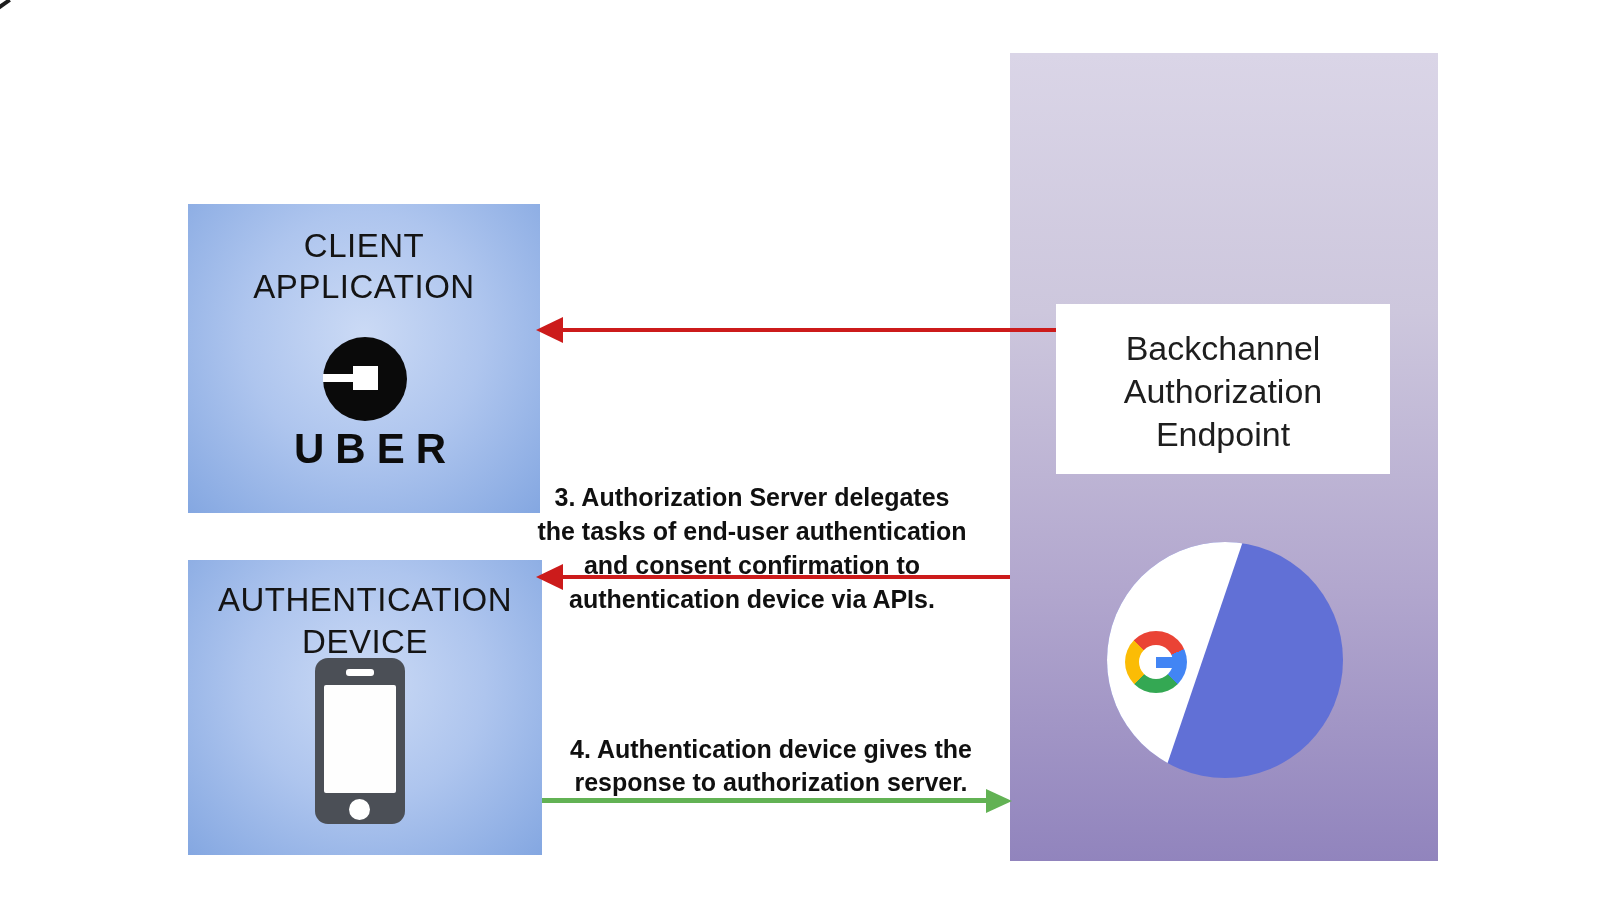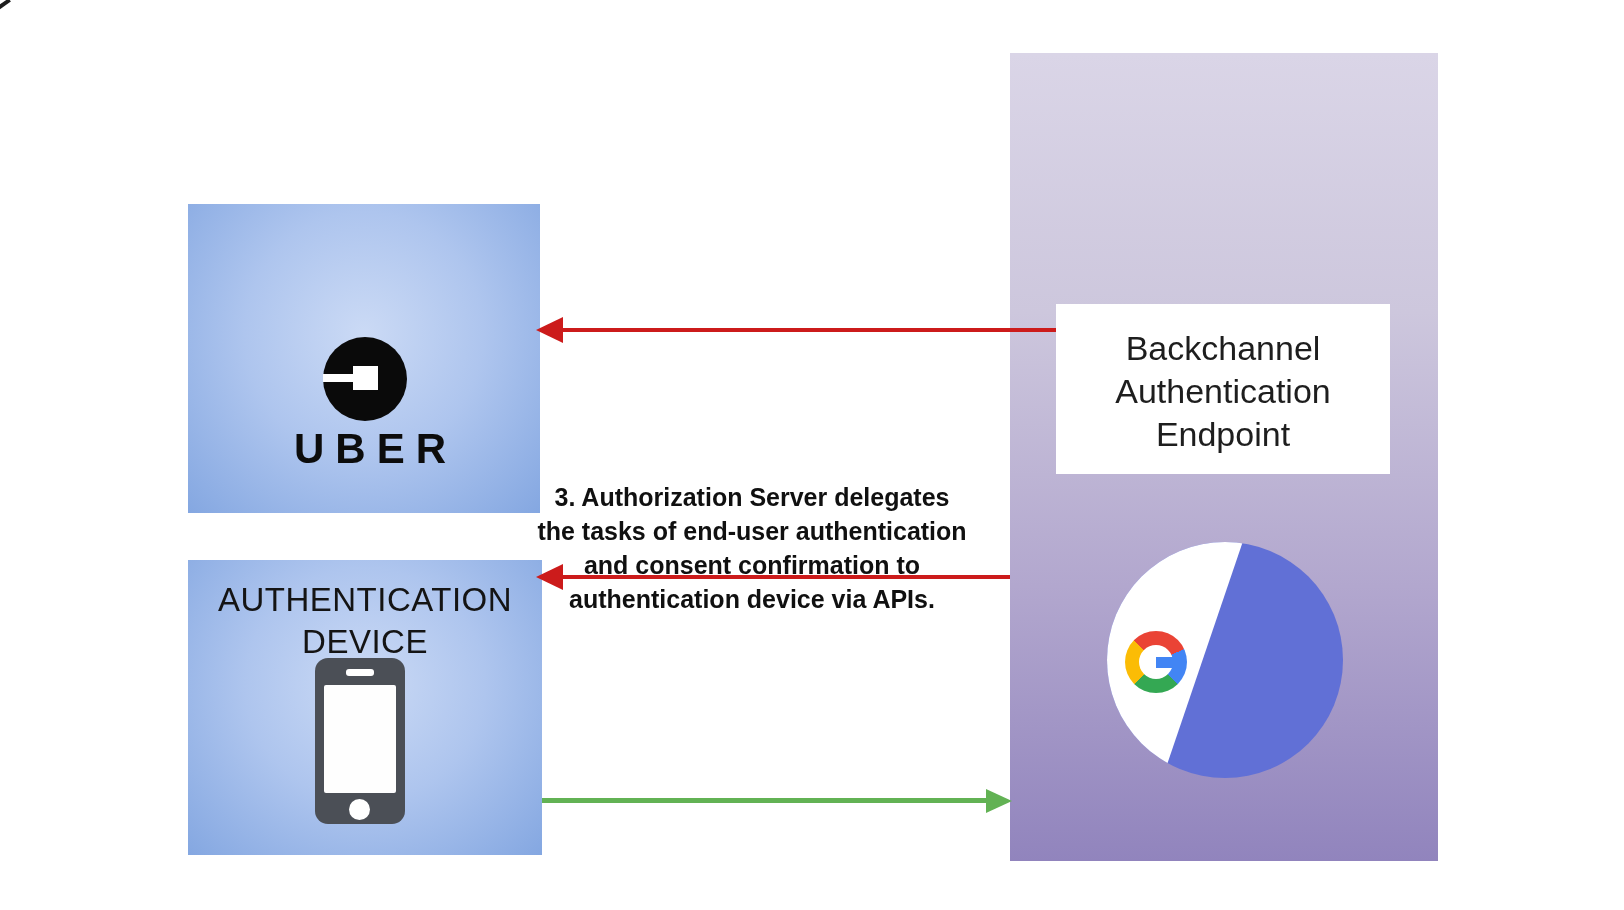--- a/index.html
+++ b/index.html
@@ -82,20 +82,22 @@
   #corner-mark{left:-3px;top:2px;width:14px;height:4px;background:#1d1d1d;transform:rotate(-35deg);}
 </style>
 </head>
 <body>
 
 <div id="canvas">
 
   <div class="abs" id="corner-mark"></div>
 
   <div class="blue-box" id="client-box">
+    <div class="box-title ml">CLIENT
+APPLICATION</div>
     <div class="uber-mark">
       <div class="sq"></div>
       <div class="bar"></div>
     </div>
     <div class="uber-word">UBER</div>
   </div>
 
   <div class="blue-box" id="authdev-box">
     <div class="box-title ml">AUTHENTICATION
 DEVICE</div>
@@ -103,21 +105,21 @@
       <div class="speaker"></div>
       <div class="screen"></div>
       <div class="home"></div>
     </div>
   </div>
 
   <div id="server-box">
 
     <div id="endpoint-box">
       <div class="lbl ml">Backchannel
-Authentication
+Authorization
 Endpoint</div>
     </div>
 
     <div id="gpay">
       <div class="wedge"></div>
       <div class="g-logo">
         <div class="hole"></div>
         <div class="xbar"></div>
       </div>
     </div>
@@ -129,14 +131,16 @@
   <div class="hline" id="a3-line"></div>
   <div class="head head-left" id="a3-head"></div>
 
   <div class="hline" id="a4-line"></div>
   <div class="head" id="a4-head"></div>
 
   <div class="step ml" id="step3">3. Authorization Server delegates
 the tasks of end-user authentication
 and consent confirmation to
 authentication device via APIs.</div>
+  <div class="step ml" id="step4">4. Authentication device gives the
+response to authorization server.</div>
 
 </div>
 
 </body></html>

